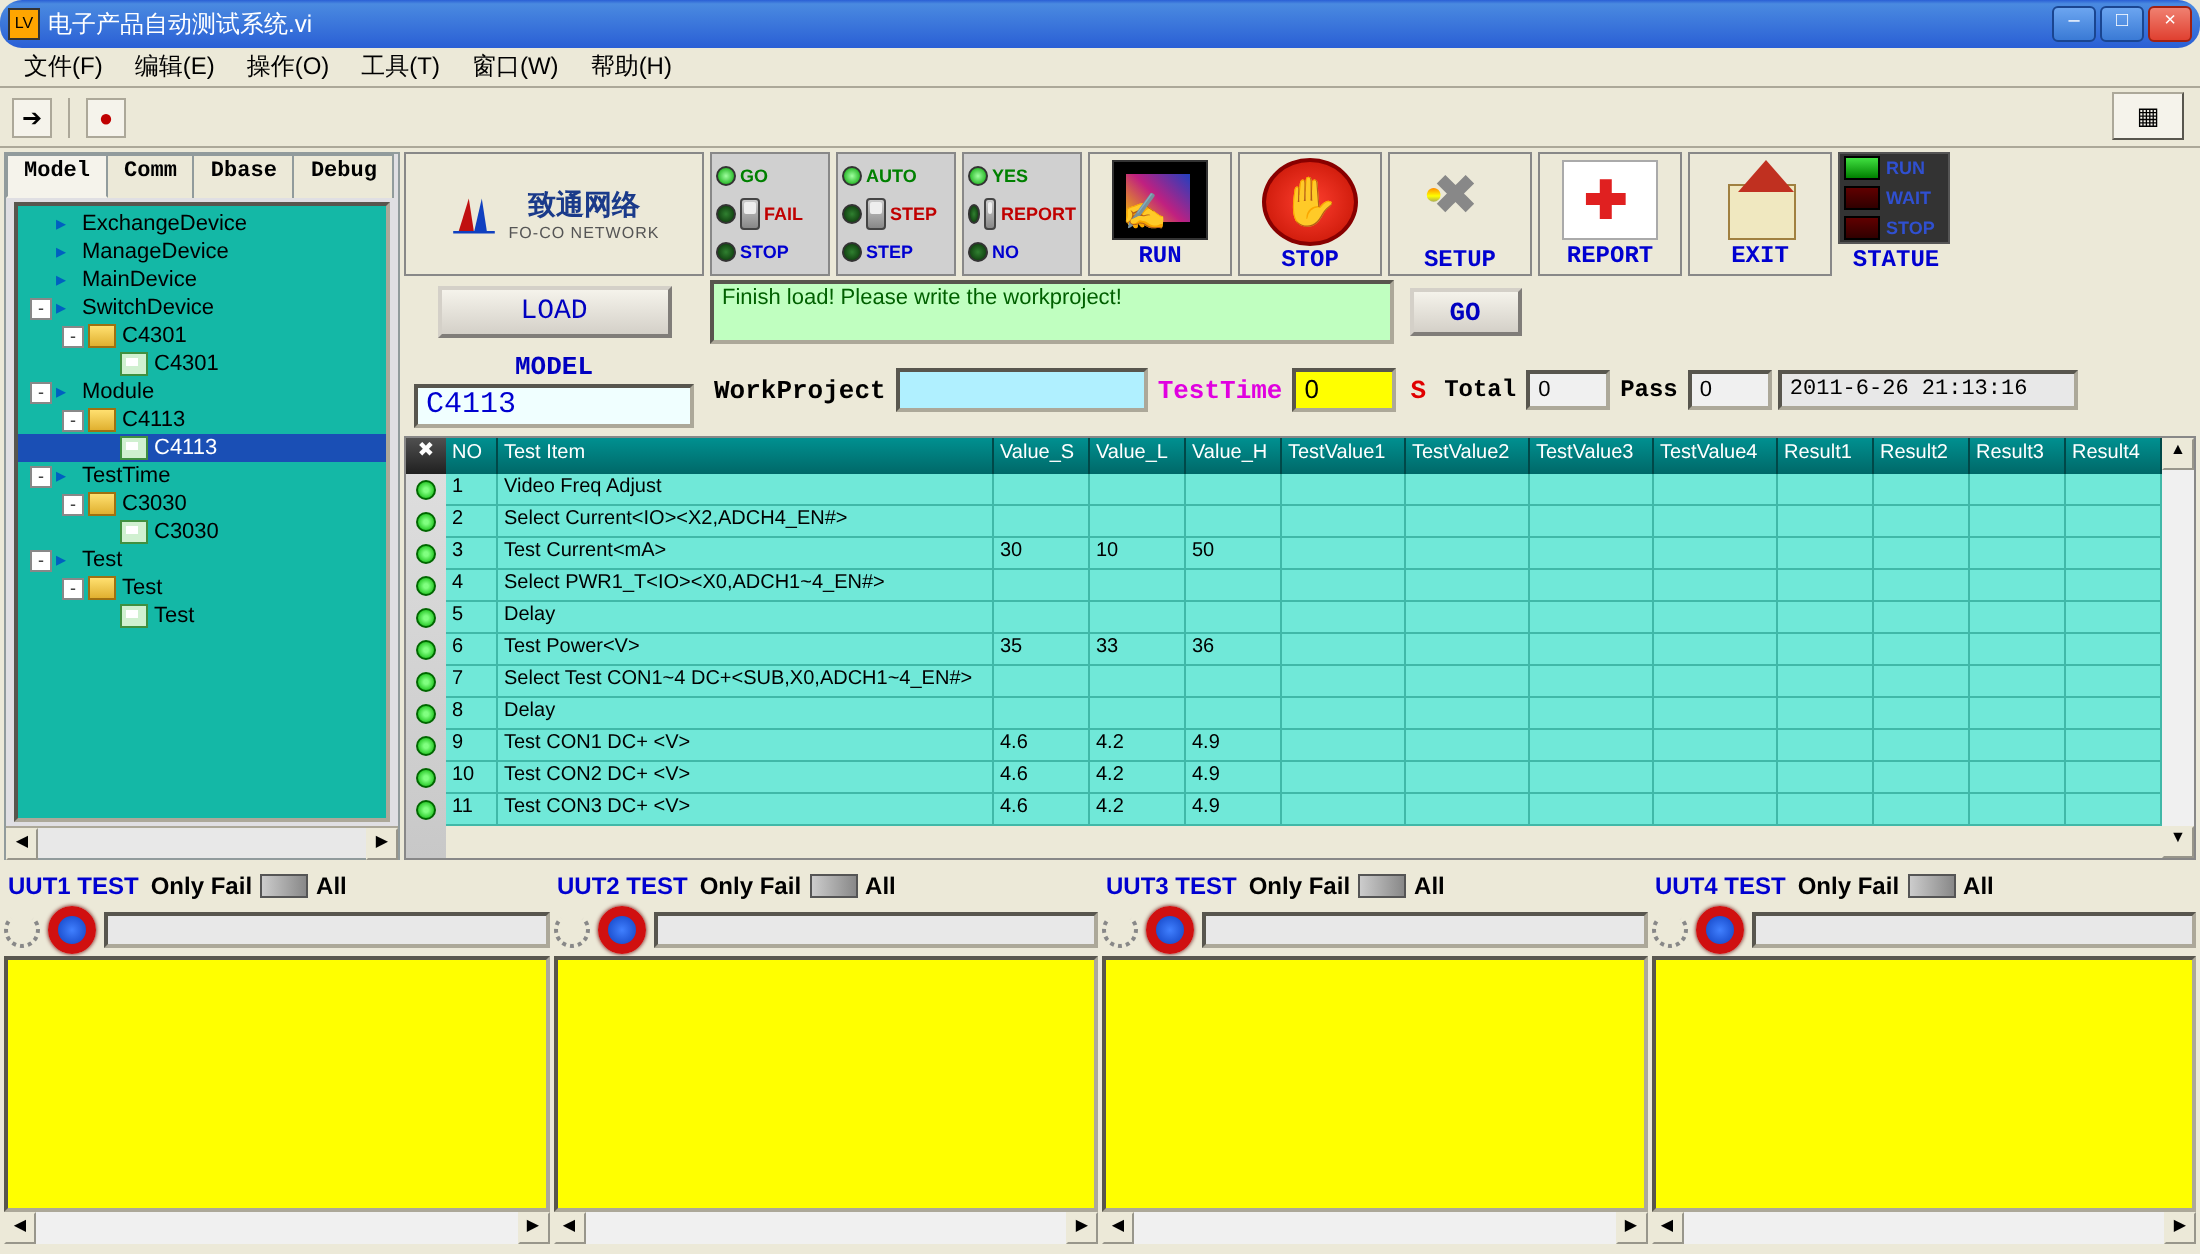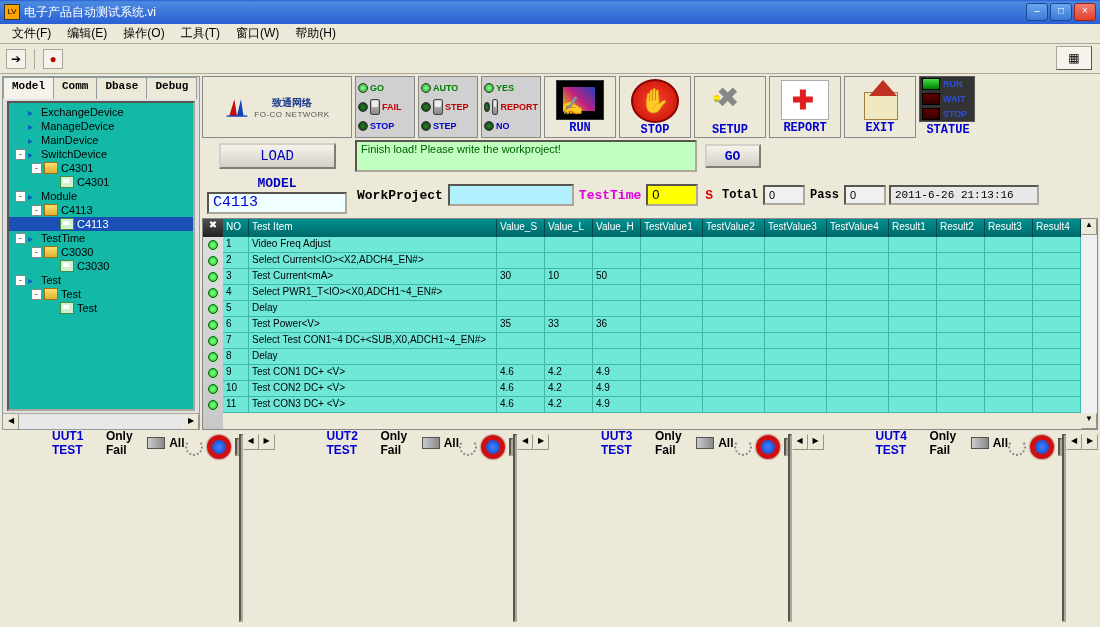--- a/index.html
+++ b/index.html
@@ -1,19 +1,19 @@
 <!DOCTYPE html>
 <html><head>
 <meta charset="utf-8">
 <style>
 * { box-sizing: border-box; margin: 0; padding: 0; font-family: "Microsoft YaHei", Arial, sans-serif; }
 body { background: #ece9d8; width: 1100px; height: 627px; overflow: hidden; font-size: 11px; }
 
 
-.titlebar { height: 24px; background: linear-gradient(#2a5fd5, #4a8ae0 8%, #2a5fd5); display: flex; align-items: center; padding: 0 4px; color: #fff; font-size: 12px; }
+.titlebar { height: 24px; background: linear-gradient(#2a5fd5, #4a8ae0 8%, #2a5fd5); display: flex; align-items: center; padding: 0 4px; color: #fff; font-size: 12px; border-radius: 11px; }
 .titlebar .app-icon { width: 16px; height: 16px; background: #ffa500; border: 1px solid #333; margin-right: 4px; font-size: 8px; text-align: center; line-height: 14px; color: #000; }
 .titlebar .title { flex: 1; }
 .titlebar .win-btns { display: flex; gap: 2px; }
 .titlebar .win-btn { width: 22px; height: 18px; background: linear-gradient(#6ba5f0,#3a7ad5); border: 1px solid #1a4590; border-radius: 3px; color: #fff; text-align: center; font-size: 10px; line-height: 14px; cursor: pointer; }
 .titlebar .win-btn.close { background: linear-gradient(#f08070,#e04030); border-color: #a02010; }
 
 
 .menubar { height: 20px; background: #ece9d8; display: flex; align-items: center; padding: 0 4px; font-size: 12px; border-bottom: 1px solid #aca899; }
 .menubar .menu-item { padding: 2px 8px; cursor: pointer; }
 
@@ -50,21 +50,21 @@
 .left-scroll .scr-track { flex: 1; background: #e8e8e8; }
 
 
 .right-panel { flex: 1; display: flex; flex-direction: column; gap: 2px; }
 
 
 .top-row { display: flex; gap: 3px; height: 62px; }
 .logo-box { width: 150px; border: 1px solid #888; display: flex; align-items: center; justify-content: center; gap: 4px; background: #ece9d8; }
 .logo-mark { width: 26px; height: 26px; }
 .logo-text { text-align: center; }
-.logo-text .cn { font-size: 10px; font-weight: bold; color: #1a3a8a; font-family: "SimSun", serif; }
+.logo-text .cn { font-size: 14px; font-weight: bold; color: #1a3a8a; font-family: "SimSun", serif; }
 .logo-text .en { font-size: 8px; color: #555; letter-spacing: 0.5px; }
 
 .lights-grp { width: 60px; border: 1px solid #888; background: #d0d0d0; display: flex; flex-direction: column; padding: 1px 2px; font-family: "Courier New", monospace; font-size: 9px; font-weight: bold; }
 .light-row { flex: 1; display: flex; align-items: center; gap: 2px; }
 .light-dot { width: 10px; height: 10px; border-radius: 50%; border: 1px solid #333; }
 .light-dot.green { background: radial-gradient(#a0ffa0,#00a000); }
 .light-dot.dark { background: radial-gradient(#308030,#083008); }
 .light-sw { width: 10px; height: 16px; background: linear-gradient(#ccc,#888); border: 1px solid #444; border-radius: 2px; position: relative; }
 .light-sw::after { content: ""; position: absolute; left: 1px; right: 1px; height: 6px; top: 1px; background: #eee; border-radius: 1px; }
 .light-label { flex: 1; }
@@ -138,21 +138,21 @@
 .col-vl { width: 48px; }
 .col-vh { width: 48px; }
 .col-tv { width: 62px; }
 .col-r { width: 48px; }
 .table-scroll-v { width: 16px; background: #e0dfe3; display: flex; flex-direction: column; }
 .table-scroll-v .sbtn { height: 16px; border: 1px outset #ece9d8; background: #ece9d8; font-size: 8px; text-align: center; }
 .table-scroll-v .strack { flex: 1; background: #f0f0f0; }
 
 
 .uut-row { display: flex; padding: 2px; gap: 2px; height: 192px; }
-.uut-panel { flex: 1; display: flex; flex-direction: row; margin-left: 48px; }
+.uut-panel { flex: 1; display: flex; flex-direction: column; }
 .uut-hdr { display: flex; align-items: center; gap: 4px; height: 18px; font-family: "Courier New", monospace; font-size: 12px; }
 .uut-title { color: #0000d0; font-weight: bold; padding: 0 2px; }
 .uut-only { font-weight: bold; }
 .uut-sw { width: 24px; height: 12px; background: linear-gradient(90deg,#ccc,#888); border: 1px solid #555; }
 .uut-all { font-weight: bold; }
 .uut-ctrl { display: flex; align-items: center; height: 24px; gap: 4px; margin: 1px 0; }
 .uut-spinner { width: 18px; height: 18px; border: 2px dotted #888; border-radius: 50%; border-top-color: transparent; }
 .uut-stop-btn { width: 24px; height: 24px; border-radius: 50%; background: radial-gradient(#4080ff,#1040c0); border: 5px solid #d01010; box-shadow: 0 0 2px #600; cursor: pointer; }
 .uut-bar { flex: 1; height: 18px; border: 2px inset #aca899; background: #e8e8e8; }
 .uut-terminal { flex: 1; border: 2px inset #aca899; background: #ffff00; overflow: hidden; }

